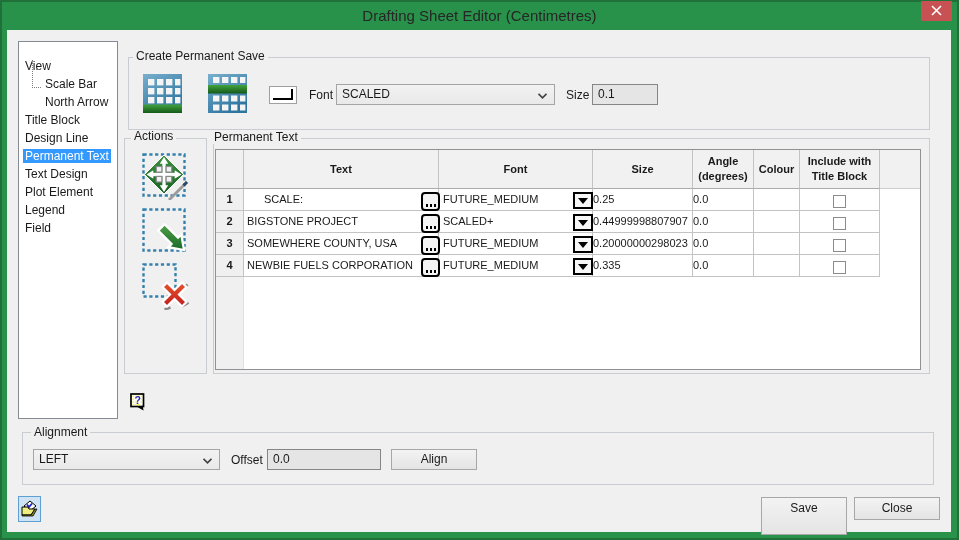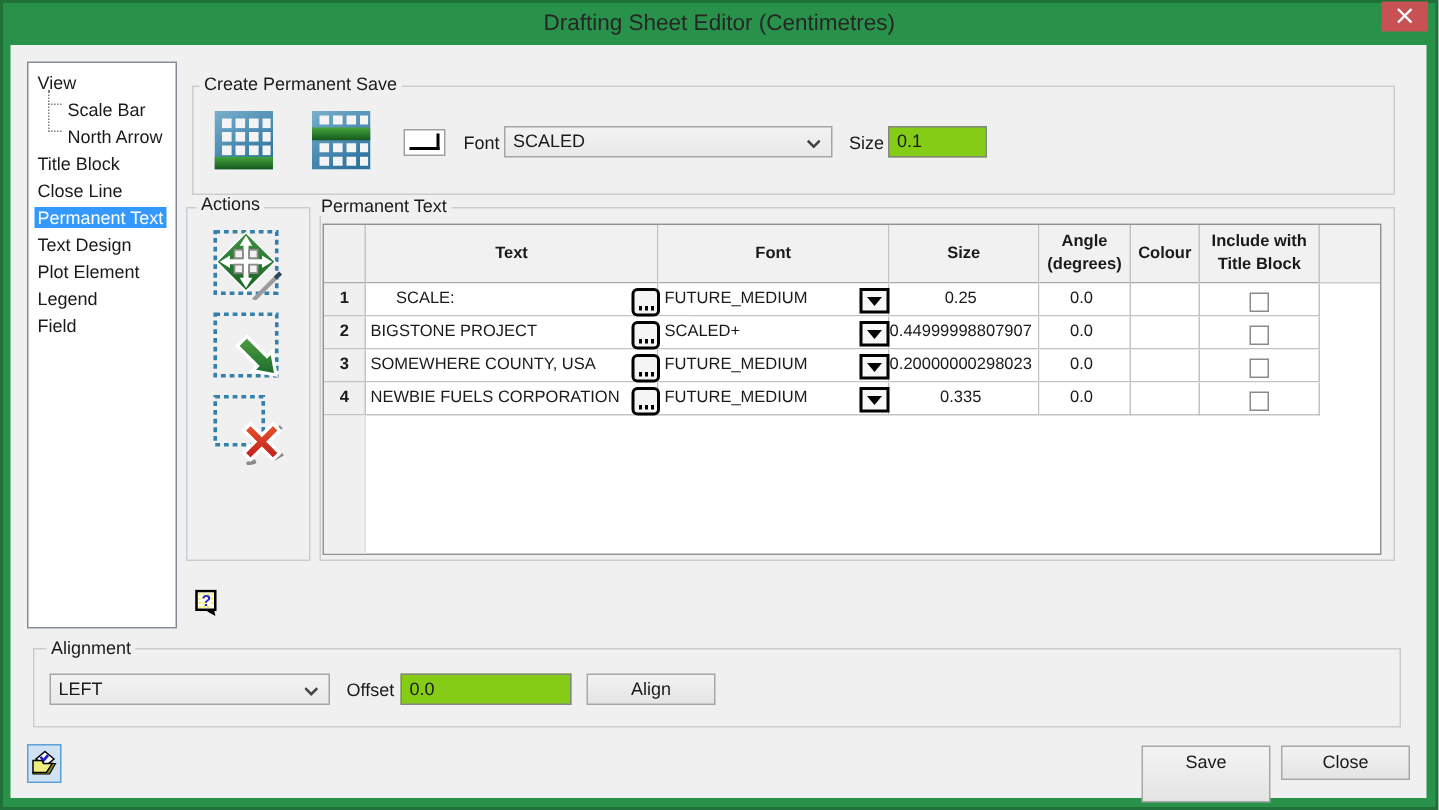--- a/index.html
+++ b/index.html
@@ -2,61 +2,61 @@
 <html><head><meta charset="utf-8"><style>
 *{margin:0;padding:0;box-sizing:border-box}
 html,body{width:959px;height:540px;overflow:hidden}
 body{position:relative;font-family:"Liberation Sans",sans-serif;font-size:12px;color:#1a1a1a}
 .abs{position:absolute}
 .win{position:absolute;inset:0;background:#28924a;border:2px solid #20703a}
 .title{position:absolute;left:0;top:7px;width:959px;text-align:center;font-size:15px;color:#262626}
 .close{position:absolute;left:921px;top:1px;width:31px;height:20px;background:#c85153;color:#fff;text-align:center}
 .client{position:absolute;left:7px;top:30px;width:944px;height:502px;background:#f0f0f0}
 
-.tree{position:absolute;left:18px;top:41px;width:100px;height:378px;background:#fff;border:1px solid #858b95;padding-top:4px}
+.tree{position:absolute;left:18px;top:41px;width:100px;height:378px;background:#fff;border:1px solid #858b95;padding-top:15px}
 .ti{height:18px;line-height:18px;padding-left:6px;white-space:nowrap}
 .ti.c{padding-left:26px}
 .hl{background:#3399ff;color:#fff;padding:0 2px;margin-left:-2px}
 .dv{position:absolute;border-left:1px dotted #7f7f7f}
 .dh{position:absolute;border-top:1px dotted #7f7f7f}
 
 .grp{position:absolute;border:1px solid #c9cdd2}
 .glab{position:absolute;background:#f0f0f0;padding:0 3px;line-height:13px;white-space:nowrap}
 
 .combo{position:absolute;background:linear-gradient(#f2f2f2,#e9e9e9);border:1px solid #a5a5a5;line-height:19px;padding-left:5px}
 .combo svg{position:absolute;right:7px;top:8px}
-.inp{position:absolute;background:#84cc16;border:1px solid #868686;line-height:19px;padding-left:5px}
+.inp{position:absolute;background:#e5e5e5;border:1px solid #868686;line-height:19px;padding-left:5px}
 .lbl{position:absolute;line-height:14px;white-space:nowrap}
 .btn{position:absolute;background:linear-gradient(#f3f3f3,#e4e4e4);border:1px solid #a7a7a7;text-align:center}
 
 .tbl{position:absolute;left:215px;top:149px;width:706px;height:221px;border:1px solid #919191;background:#fff}
 .cell{position:absolute;border-right:1px solid #c3c3c3;border-bottom:1px solid #c3c3c3;background:#fff;font-size:11px}
 .hcell{text-align:center;font-weight:bold;background:#f1f1f1;font-size:11px;border-bottom-color:#ababab}
 .rnum{background:#f0f0f0;text-align:center;font-weight:bold}
 .b3{position:absolute;width:19px;height:19px;border:2px solid #000;border-radius:4px;background:#f5f5f5}
 .b3 i{position:absolute;left:3px;top:10px;width:2px;height:3px;background:#000;box-shadow:4px 0 #000,8px 0 #000}
 .bv{position:absolute;width:20px;height:17px;border:2px solid #000;background:#f7f7f7}
 .bv i{position:absolute;left:3px;top:4px;width:0;height:0;border-left:5px solid transparent;border-right:5px solid transparent;border-top:6px solid #000}
 .cb{position:absolute;width:13px;height:13px;border:1px solid #8b8b8b;background:#fff}
-.num{position:absolute;text-align:center}
+.num{position:absolute;text-align:left}
 </style></head>
 <body>
 <div class="win"></div>
 <div class="title">Drafting Sheet Editor (Centimetres)</div>
 <div class="close"><svg width="11" height="11" viewBox="0 0 11 11" style="margin-top:4px">
       <path d="M1 1 L10 10 M10 1 L1 10" stroke="#fff" stroke-width="1.6"></path>
     </svg></div>
 <div class="client"></div>
 
 <div class="tree">
  <div class="ti">View</div>
  <div class="ti c">Scale Bar</div>
  <div class="ti c">North Arrow</div>
  <div class="ti">Title Block</div>
- <div class="ti">Close Line</div>
+ <div class="ti">Design Line</div>
  <div class="ti"><span class="hl">Permanent Text</span></div>
  <div class="ti">Text Design</div>
  <div class="ti">Plot Element</div>
  <div class="ti">Legend</div>
  <div class="ti">Field</div>
 </div>
 <div class="dv" style="left:32px;top:60px;height:28px"></div>
 <div class="dh" style="left:32px;top:69px;width:9px"></div>
 <div class="dh" style="left:32px;top:87px;width:9px"></div>
 

